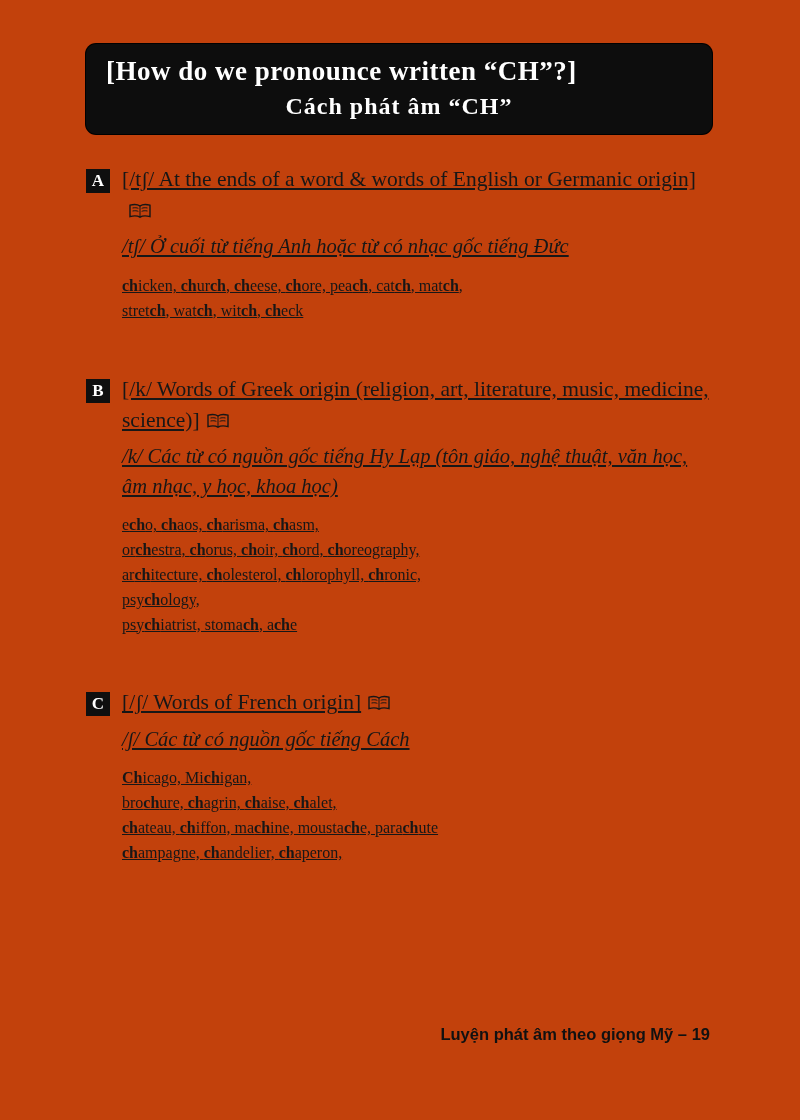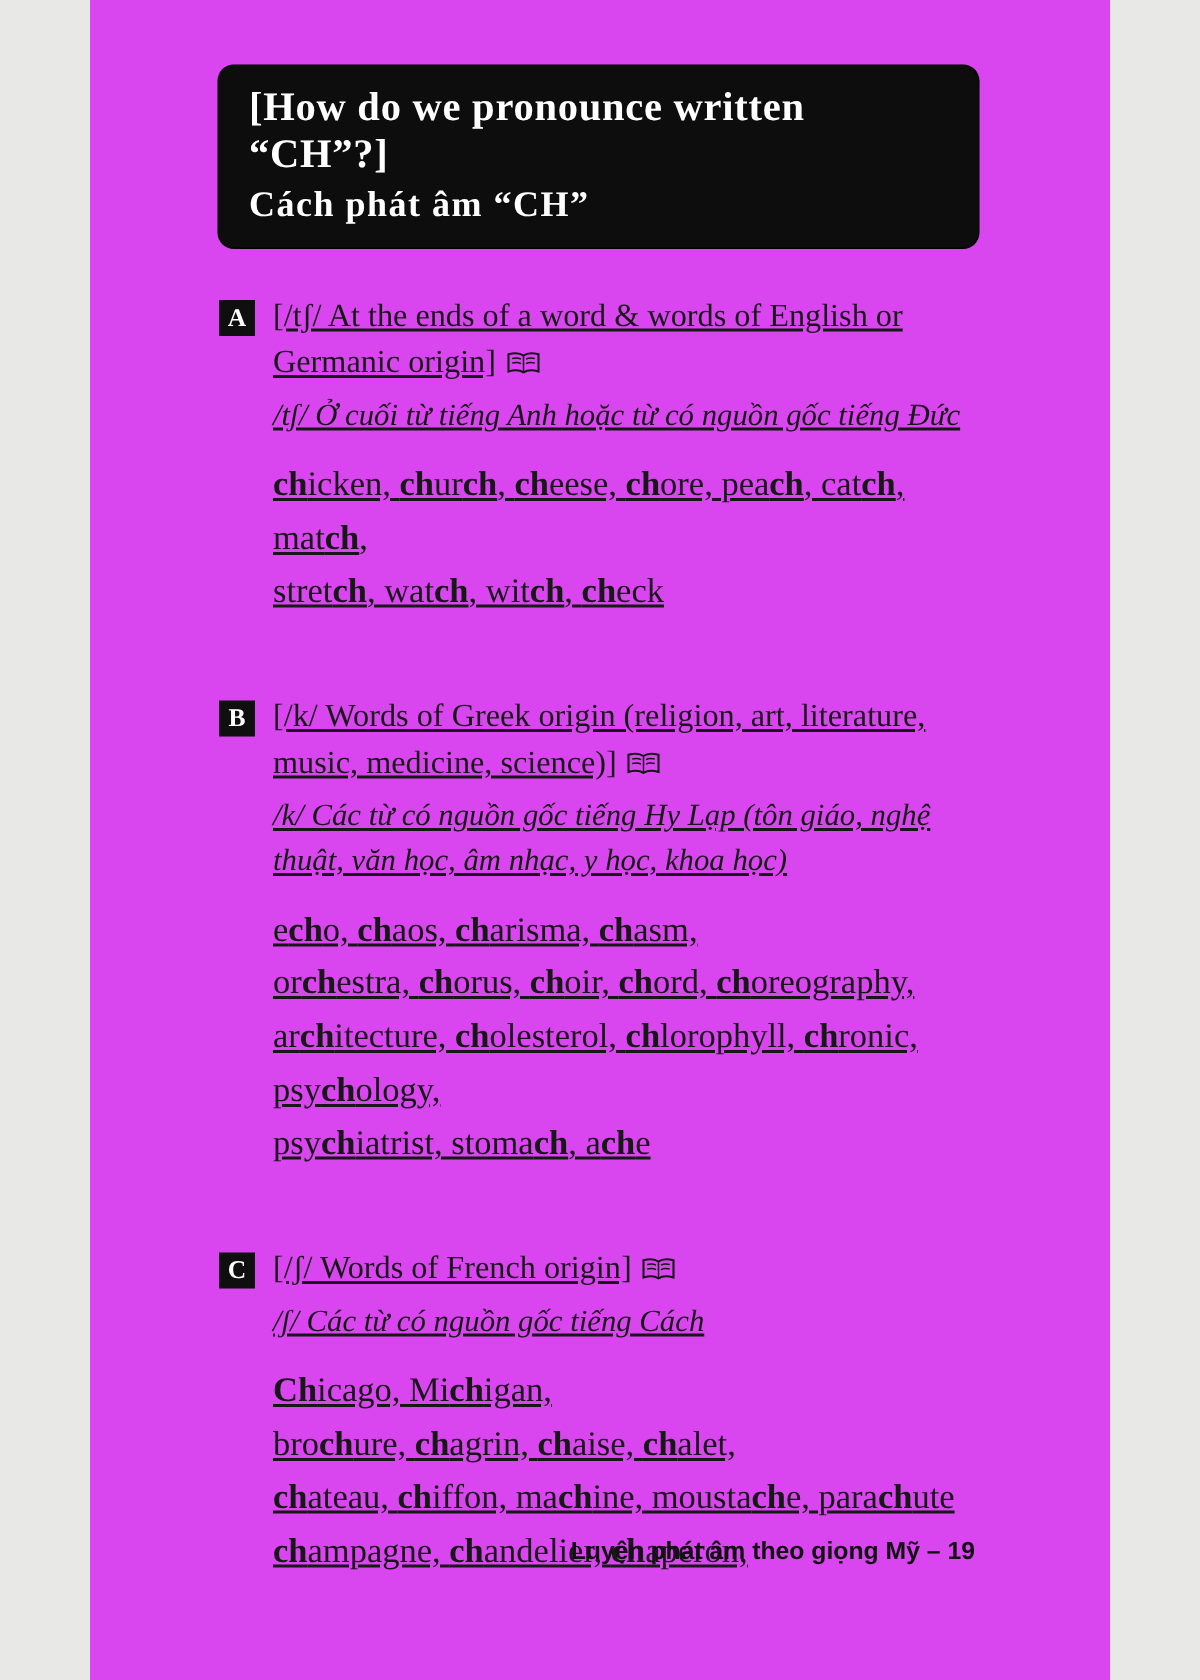--- a/index.html
+++ b/index.html
@@ -1,22 +1,22 @@
 <!DOCTYPE html>
 <html><head>
 <meta charset="utf-8">
 <style>
   * { margin: 0; padding: 0; box-sizing: border-box; }
   html, body { background: #e8e8e6; }
   .page {
-    width: 680px;
+    width: 800px;
     height: 1120px;
     margin: 0 auto;
     position: relative;
-    background: #d946ef;
+    background: #c2410c;
     font-family: "Liberation Serif", serif;
     color: #171717;
     padding: 44px 88px 0 86px;
     overflow: hidden;
   }
   .banner {
     background: #0d0d0d;
     border-radius: 10px;
     padding: 12px 20px 14px 20px;
     color: #ffffff;
@@ -25,21 +25,21 @@
   .banner-title-en {
     font-size: 27px;
     font-weight: bold;
     letter-spacing: 0.5px;
     text-align: left;
   }
   .banner-title-vi {
     font-size: 24px;
     font-weight: bold;
     letter-spacing: 1px;
-    text-align: left;
+    text-align: center;
     margin-top: 6px;
   }
   .section { display: flex; margin-top: 30px; }
   .section + .section { margin-top: 50px; }
   .badge {
     flex: 0 0 auto;
     width: 24px;
     height: 24px;
     background: #0f0f0f;
     color: #ffffff;
@@ -61,21 +61,21 @@
     margin-left: 6px;
   }
   .subheading {
     font-style: italic;
     font-size: 20.5px;
     line-height: 1.45;
     margin-top: 6px;
   }
   .words {
     margin-top: 12px;
-    font-size: 23px;
+    font-size: 16px;
     line-height: 1.55;
   }
   .word-line b { font-weight: 700; }
   .footer {
     position: absolute;
     right: 90px;
     bottom: 76px;
     font-family: "Liberation Sans", sans-serif;
     font-weight: bold;
     font-size: 16.5px;
@@ -94,21 +94,21 @@
 
   <div class="section">
     <span class="badge">A</span>
     <div class="section-body">
       <div class="heading">
         <span>[/tʃ/ At the ends of a word &amp; words of English or Germanic origin]</span><svg class="book-icon-svg" width="24" height="16" viewBox="0 0 24 16">
           <path d="M12 3 C9.5 1.2 5.5 1.2 2 2.2 L2 13.6 C5.5 12.6 9.5 12.6 12 14.2 C14.5 12.6 18.5 12.6 22 13.6 L22 2.2 C18.5 1.2 14.5 1.2 12 3 Z" fill="none" stroke="#161616" stroke-width="1.4"></path>
           <path d="M12 3 L12 14.2 M4.5 5 C7 4.5 9 4.7 10.3 5.4 M4.5 8 C7 7.5 9 7.7 10.3 8.4 M13.7 5.4 C15 4.7 17 4.5 19.5 5 M13.7 8.4 C15 7.7 17 7.5 19.5 8" fill="none" stroke="#161616" stroke-width="1"></path>
         </svg>
       </div>
-      <div class="subheading">/tʃ/ Ở cuối từ tiếng Anh hoặc từ có nguồn gốc tiếng Đức</div>
+      <div class="subheading">/tʃ/ Ở cuối từ tiếng Anh hoặc từ có nhạc gốc tiếng Đức</div>
       <div class="words">
           <div class="word-line"><b>ch</b>icken, <b>ch</b>ur<b>ch</b>, <b>ch</b>eese, <b>ch</b>ore, pea<b>ch</b>, cat<b>ch</b>, mat<b>ch</b>,</div>
           <div class="word-line">stret<b>ch</b>, wat<b>ch</b>, wit<b>ch</b>, <b>ch</b>eck</div>
         </div>
     </div>
   </div>
 
   <div class="section">
     <span class="badge">B</span>
     <div class="section-body">

